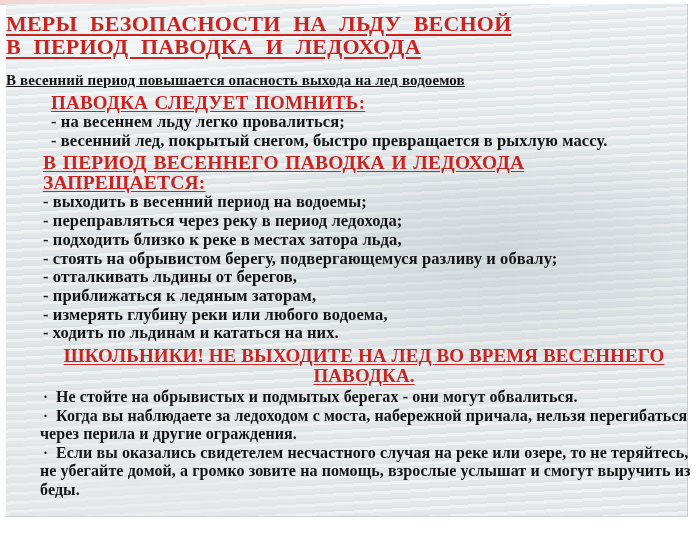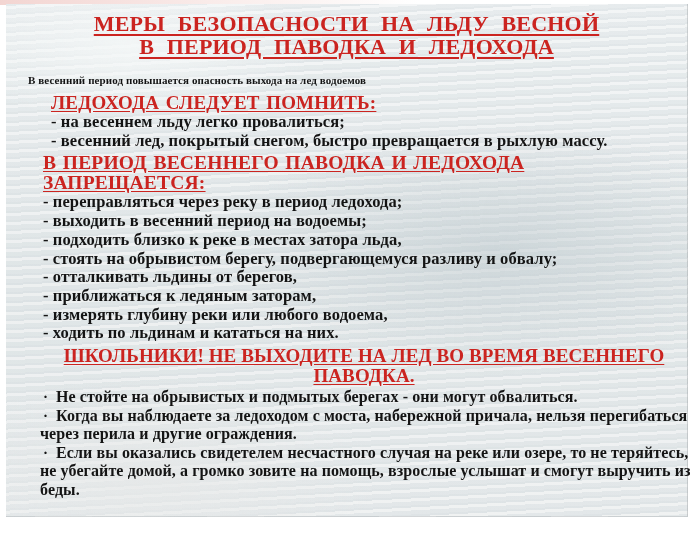--- a/index.html
+++ b/index.html
@@ -23,31 +23,32 @@
       repeating-linear-gradient(177deg,
         rgba(196,207,212,0.28) 0px, rgba(196,207,212,0.28) 2px,
         rgba(255,255,255,0.30) 2px, rgba(255,255,255,0.30) 5px,
         rgba(205,216,220,0.22) 5px, rgba(205,216,220,0.22) 9px),
       linear-gradient(#eef1f2, #e5e9ea 55%, #e9eced);
     border-right:1px solid rgba(140,145,148,0.35);
     border-bottom:1px solid rgba(140,145,148,0.30);
     box-sizing:border-box;
     padding-top:6px;
   }
-  .title-block{ text-align:center; margin:2px 0 0 0; }
+  .title-block{ margin:2px 0 0 0; }
   .title-line{
     font-size:22px; line-height:23px; font-weight:bold;
     color:#cb2420; text-decoration:underline;
     word-spacing:7px; letter-spacing:0.2px;
     text-underline-offset:3px;
   }
   .intro{
-    margin:13px 0 0 22px;
-    font-size:11px; line-height:18px; font-weight:bold; color:#141414;
+    margin:13px 0 0 0;
+    font-size:15px; line-height:18px; font-weight:bold; color:#141414;
     letter-spacing:0.1px;
+    text-decoration:underline;
   }
   .section{ margin:0; }
   .sec-remember{ margin-left:45px; margin-top:4px; }
   .sec-forbidden{ margin-left:37px; margin-top:3px; }
   .sec-heading{
     font-size:19px; line-height:20px; font-weight:bold;
     color:#cb2420; text-decoration:underline; text-underline-offset:2px;
     letter-spacing:0.2px; word-spacing:1.5px;
     margin:0;
   }
@@ -81,29 +82,29 @@
 <div class="poster">
 
   <div class="title-block">
     <div class="title-line">МЕРЫ БЕЗОПАСНОСТИ НА ЛЬДУ ВЕСНОЙ</div>
     <div class="title-line">В ПЕРИОД ПАВОДКА И ЛЕДОХОДА</div>
   </div>
 
   <p class="intro">В весенний период повышается опасность выхода на лед водоемов</p>
 
   <div class="section sec-remember">
-    <p class="sec-heading">ЛЕДОХОДА СЛЕДУЕТ ПОМНИТЬ:</p>
+    <p class="sec-heading">ПАВОДКА СЛЕДУЕТ ПОМНИТЬ:</p>
     <p class="item">- на весеннем льду легко провалиться;</p>
     <p class="item">- весенний лед, покрытый снегом, быстро превращается в рыхлую массу.</p>
   </div>
 
   <div class="section sec-forbidden">
     <p class="sec-heading wide">В ПЕРИОД ВЕСЕННЕГО ПАВОДКА И ЛЕДОХОДА ЗАПРЕЩАЕТСЯ:</p>
+    <p class="item">- выходить в весенний период на водоемы;</p>
     <p class="item">- переправляться через реку в период ледохода;</p>
-    <p class="item">- выходить в весенний период на водоемы;</p>
     <p class="item">- подходить близко к реке в местах затора льда,</p>
     <p class="item">- стоять на обрывистом берегу, подвергающемуся разливу и обвалу;</p>
     <p class="item">- отталкивать льдины от берегов,</p>
     <p class="item">- приближаться к ледяным заторам,</p>
     <p class="item">- измерять глубину реки или любого водоема,</p>
     <p class="item">- ходить по льдинам и кататься на них.</p>
   </div>
 
   <p class="school-warning">ШКОЛЬНИКИ! НЕ ВЫХОДИТЕ НА ЛЕД ВО ВРЕМЯ ВЕСЕННЕГО ПАВОДКА.</p>
 

